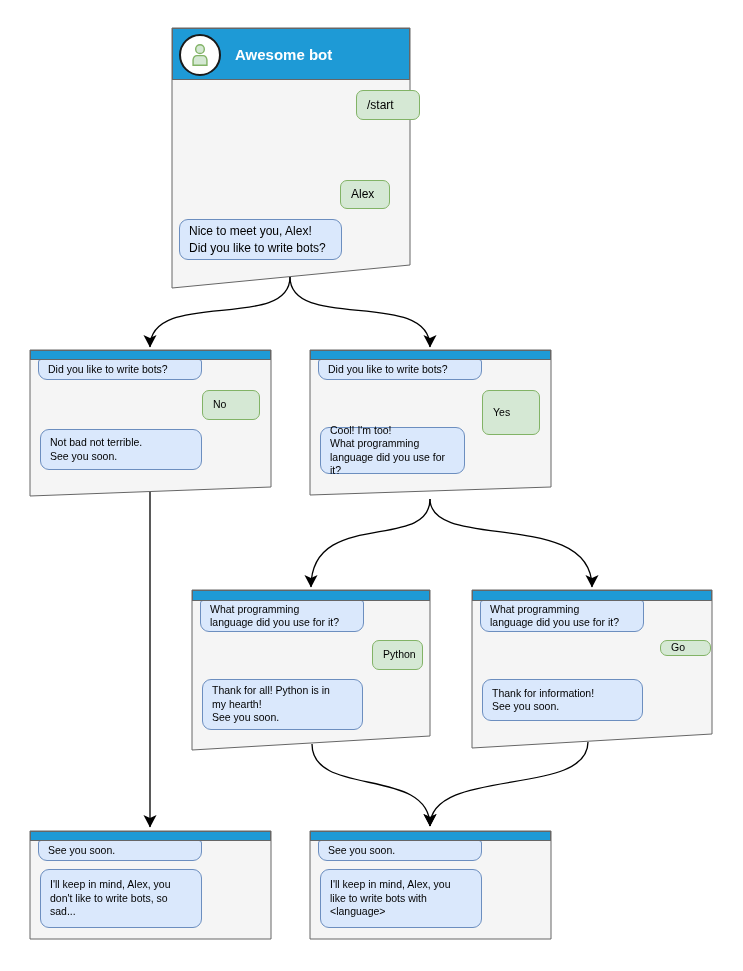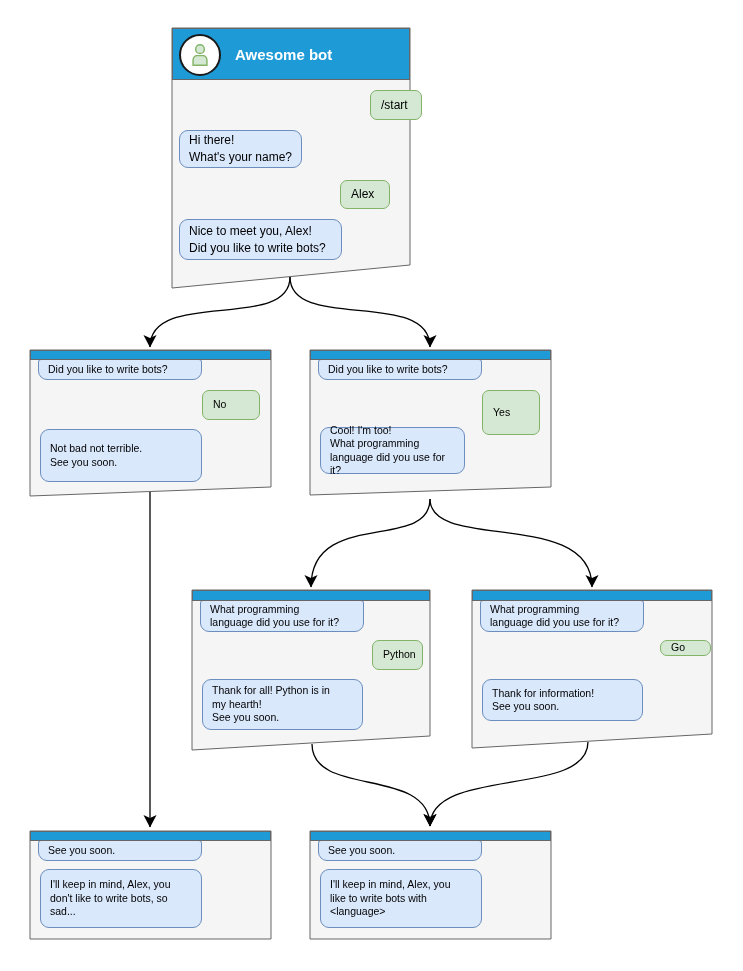--- a/index.html
+++ b/index.html
@@ -67,31 +67,29 @@
   <div class="hdr" style="left:172px; top:28px; width:238px; height:52px;">
     <div class="avatar">
       <svg width="26" height="26" viewBox="0 0 24 24">
         <circle cx="12" cy="6.6" r="4" fill="#d5e8d4" stroke="#82b366" stroke-width="1.3"></circle>
         <path d="M5.6,21.5 L5.6,16.5 Q6.1,12.6 9.2,12.6 L14.8,12.6 Q17.9,12.6 18.4,16.5 L18.4,21.5 Z" fill="#d5e8d4" stroke="#82b366" stroke-width="1.3"></path>
       </svg>
     </div>
     <span class="hdr-title" style="margin-left:62px;">Awesome bot</span>
   </div>
 
-  <div class="bubble user main-txt" style="left:370px; top:90px;  width:52px;  height:30px;">/start</div>
-  <div class="bubble bot  main-txt" style="left:179px; top:130px; width:123px; height:38px;">Hi there!
-What's your name?</div>
+  <div class="bubble user main-txt" style="left:356px; top:90px;  width:64px;  height:30px;">/start</div>
   <div class="bubble user main-txt" style="left:340px; top:180px; width:50px;  height:29px;">Alex</div>
   <div class="bubble bot  main-txt" style="left:179px; top:219px; width:163px; height:41px;">Nice to meet you, Alex!
 Did you like to write bots?</div>
 
   <div class="hdr" style="left:30px; top:350px; width:241px; height:10px;"></div>
   <div class="bubble bot sub-txt qtop" style="left:38px;  top:359px; width:164px; height:21px;">Did you like to write bots?</div>
   <div class="bubble user sub-txt" style="left:202px; top:390px; width:58px; height:30px;">No</div>
-  <div class="bubble bot sub-txt" style="left:40px;  top:429px; width:162px; height:53px;">Not bad not terrible.
+  <div class="bubble bot sub-txt" style="left:40px;  top:429px; width:162px; height:41px;">Not bad not terrible.
 See you soon.</div>
 
   <div class="hdr" style="left:310px; top:350px; width:241px; height:10px;"></div>
   <div class="bubble bot sub-txt qtop" style="left:318px; top:359px; width:164px; height:21px;">Did you like to write bots?</div>
   <div class="bubble user sub-txt" style="left:482px; top:390px; width:58px; height:45px;">Yes</div>
   <div class="bubble bot sub-txt" style="left:320px; top:427px; width:145px; height:47px;">Cool! I'm too!
 What programming
 language did you use for it?</div>
 
   <div class="hdr" style="left:192px; top:590px; width:238px; height:11px;"></div>

